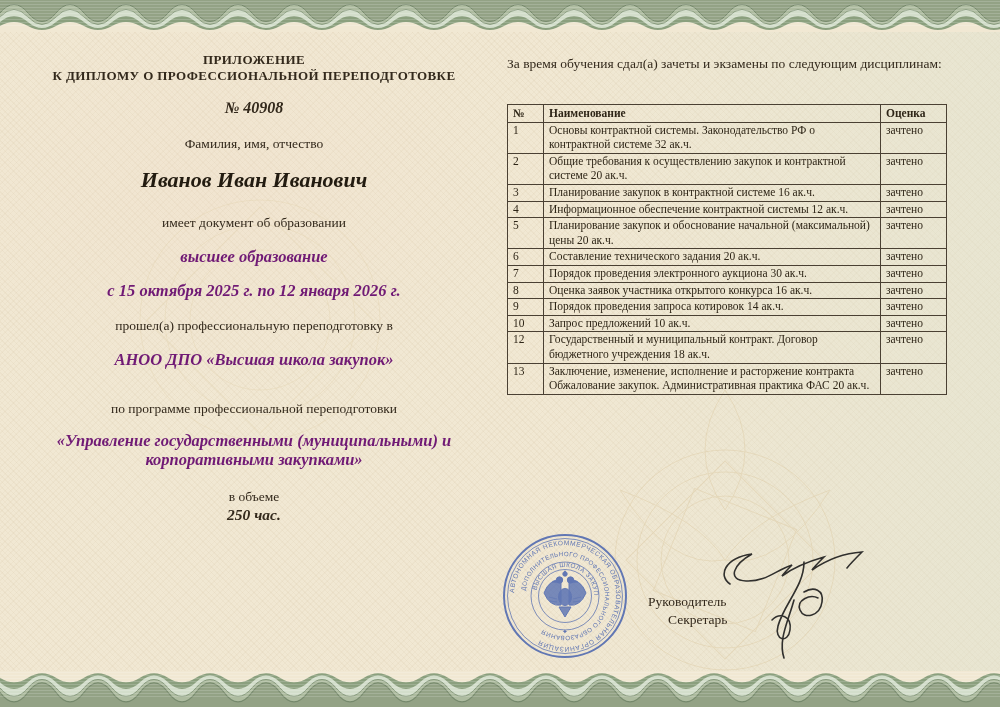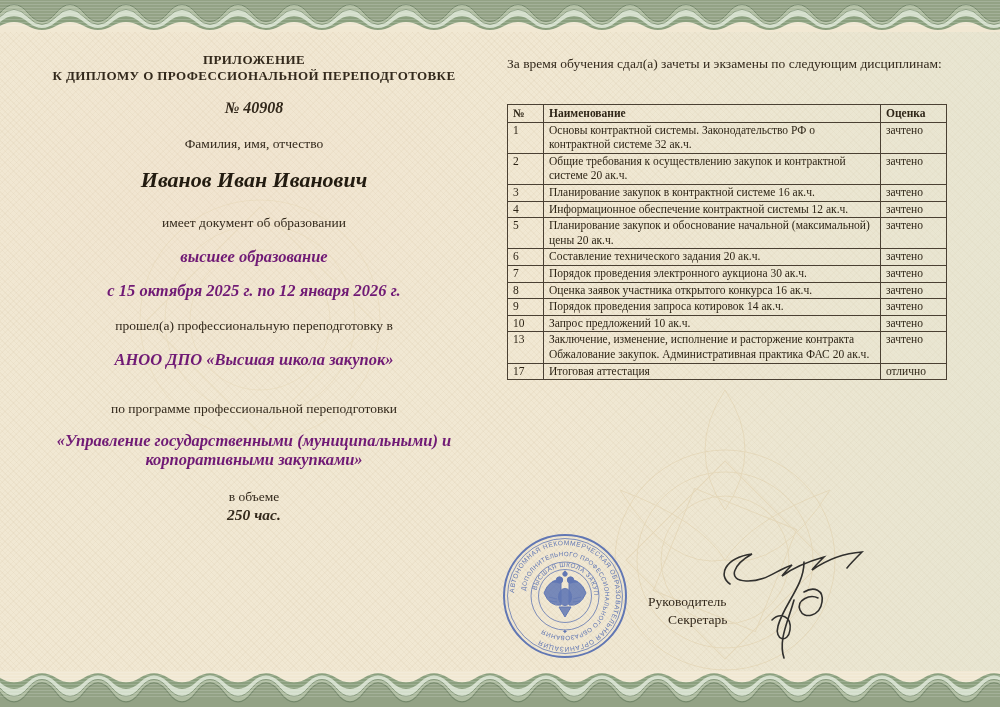--- a/index.html
+++ b/index.html
@@ -177,28 +177,28 @@
           <td class="col-num">9</td>
           <td class="col-name">Порядок проведения запроса котировок 14 ак.ч.</td>
           <td class="col-grade">зачтено</td>
         </tr>
         <tr>
           <td class="col-num">10</td>
           <td class="col-name">Запрос предложений 10 ак.ч.</td>
           <td class="col-grade">зачтено</td>
         </tr>
         <tr>
+          <td class="col-num">12</td>
+          <td class="col-name">Государственный и муниципальный контракт. Договор бюджетного учреждения 18 ак.ч.</td>
+          <td class="col-grade">зачтено</td>
+        </tr>
+        <tr>
           <td class="col-num">13</td>
           <td class="col-name">Заключение, изменение, исполнение и расторжение контракта Обжалование закупок. Административная практика ФАС 20 ак.ч.</td>
           <td class="col-grade">зачтено</td>
-        </tr>
-        <tr>
-          <td class="col-num">17</td>
-          <td class="col-name">Итоговая аттестация</td>
-          <td class="col-grade">отлично</td>
         </tr>
       </tbody>
   </table>
 </div>
 
 <div class="sig-label" style="left:648px; top:570px;margin-top:24px;">Руководитель</div>
 <div class="sig-label" style="left:668px; top:612px;">Секретарь</div>
 
 <svg class="signature" width="170" height="130" viewBox="0 0 170 130">
   <g fill="none" stroke="#1c1c1c" stroke-width="1.6" stroke-linecap="round" opacity="0.9">

